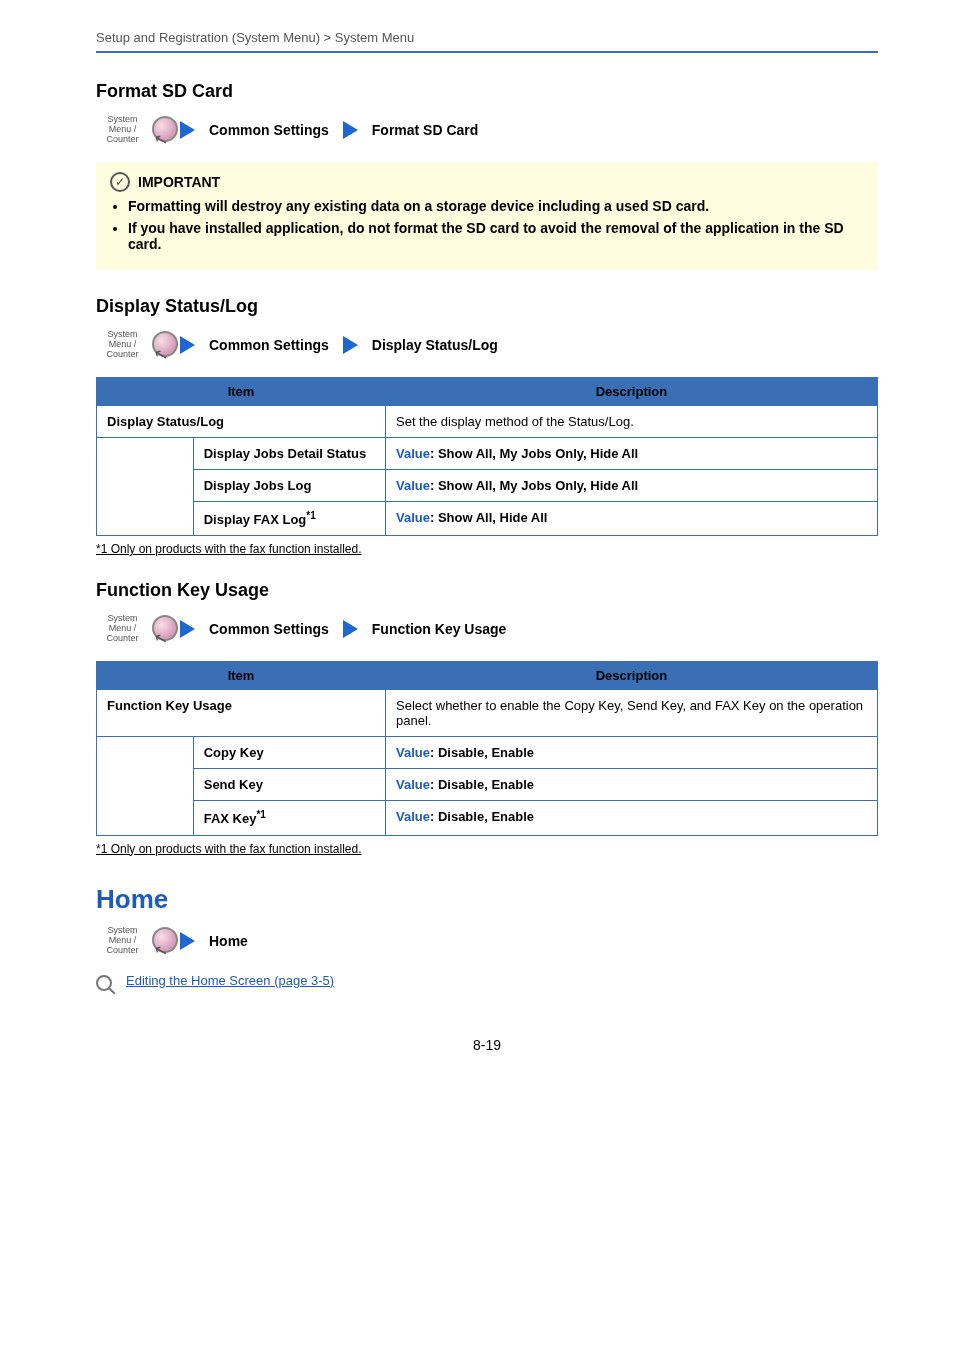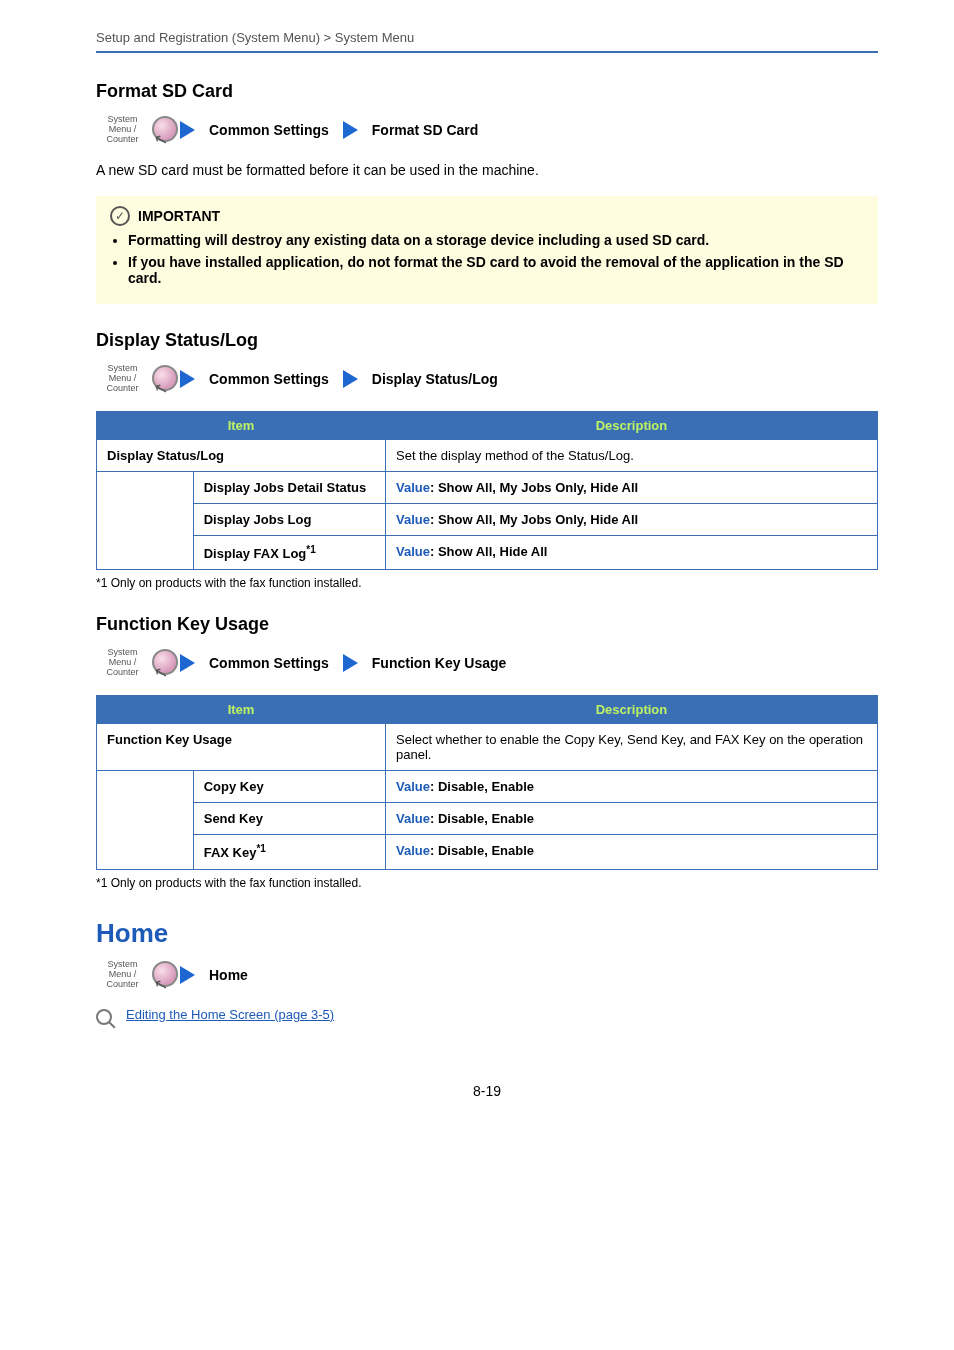--- a/index.html
+++ b/index.html
@@ -123,21 +123,21 @@
     margin-bottom: 6px;
   }
   table.data {
     width: 100%;
     border-collapse: collapse;
     border: 1px solid #3a6fb5;
     font-size: 13px;
   }
   table.data th {
     background: #3a6fb5;
-    color: #bef264;
+    color: #000000;
     font-weight: bold;
     padding: 6px 8px;
     border: 1px solid #3a6fb5;
     text-align: center;
   }
   table.data td {
     border: 1px solid #3a6fb5;
     padding: 8px 10px;
     vertical-align: top;
   }
@@ -152,20 +152,21 @@
   .value-label {
     color: #1e5bb8;
     font-weight: bold;
   }
   .value-rest {
     font-weight: bold;
   }
   .footnote {
     font-size: 12px;
     margin: 6px 0 24px 0;
+    text-decoration: underline;
   }
   sup { font-size: 10px; }
   .ref-row {
     display: flex;
     align-items: flex-start;
     gap: 12px;
     margin-top: 4px;
   }
   .magnifier-icon {
     width: 18px; height: 18px;
@@ -186,21 +187,21 @@
     transform: rotate(-45deg);
   }
   .ref-link {
     font-size: 13px;
     color: #1e5bb8;
     text-decoration: underline;
   }
   .page-num {
     text-align: center;
     font-size: 14px;
-    margin-top: 56px;
+    margin-top: 44px;
   }
   .th-item { width: 272px; }
 </style>
 </head>
 <body>
 
 <div class="page">
 
   <div class="running-head">Setup and Registration (System Menu) &gt; System Menu</div>
   <div class="head-rule"></div>
@@ -212,21 +213,20 @@
       <div class="touch-icon">
           <div class="circle"></div>
           <div class="cursor">↖</div>
         </div>
     </div>
     <div class="blue-arrow"></div>
     <div class="nav-text">Common Settings</div>
     <div class="blue-arrow"></div>
     <div class="nav-text">Format SD Card</div>
   </div>
-  <div class="body-text">A new SD card must be formatted before it can be used in the machine.</div>
 
   <div class="important-box">
     <div class="important-head">
       <span class="check-icon">✓</span>
       <span class="important-title">IMPORTANT</span>
     </div>
     <ul>
       <li>Formatting will destroy any existing data on a storage device including a used SD card.</li>
       <li>If you have installed application, do not format the SD card to avoid the removal of the application in the SD card.</li>
     </ul>

